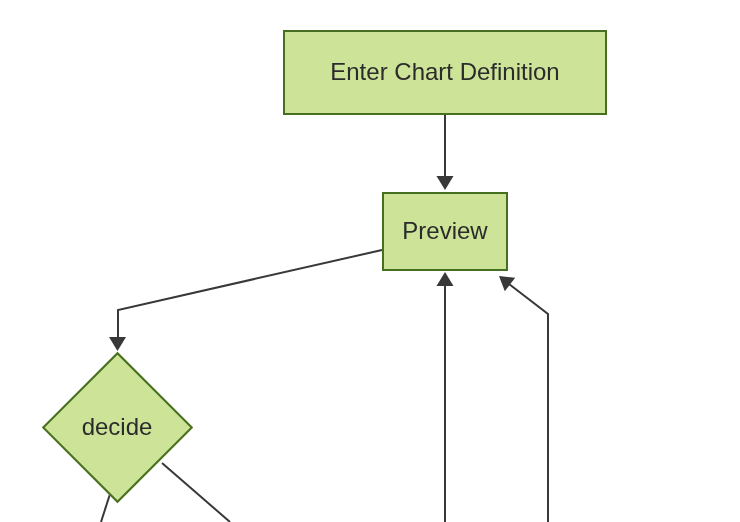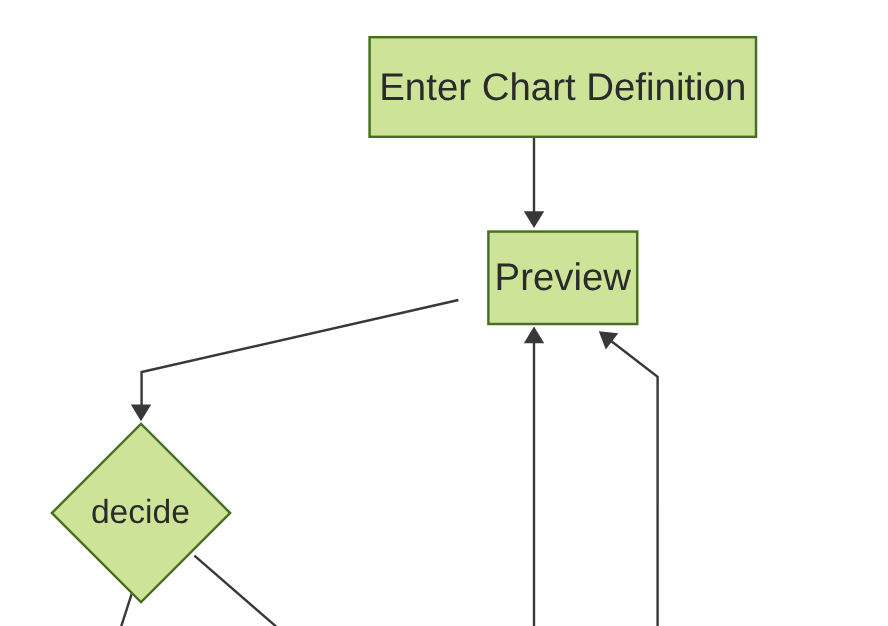--- a/index.html
+++ b/index.html
@@ -7,33 +7,33 @@
     position:relative;width:740px;height:522px;overflow:hidden;background:#ffffff;
     font-family:"Liberation Sans",sans-serif;
   }
   svg.edge-layer{position:absolute;left:0;top:0;width:740px;height:522px;display:block;}
   .edge{stroke:#383838;stroke-width:2;fill:none;}
   .arrowhead{fill:#383838;stroke:none;}
   .node{
     position:absolute;box-sizing:border-box;
     background:#cde498;border:2px solid #476f22;
     display:flex;align-items:center;justify-content:center;
-    color:#2b2b2b;font-size:32px;line-height:1.2;white-space:nowrap;margin-left:24px;
+    color:#2b2b2b;font-size:24px;line-height:1.2;white-space:nowrap;
   }
   .node-rect{left:283px;top:30px;width:324px;height:85px;}
   .node-rounded{left:382px;top:192px;width:126px;height:79px;border-radius:0;}
   .diamond-shape{
     position:absolute;left:64px;top:374px;width:107px;height:107px;
     box-sizing:border-box;background:#cde498;border:2px solid #476f22;
     transform:rotate(45deg);
   }
   .diamond-label{
     position:absolute;left:42px;top:413px;width:150px;height:28px;
     display:flex;align-items:center;justify-content:center;
-    color:#2b2b2b;font-size:28px;white-space:nowrap;
+    color:#2b2b2b;font-size:24px;white-space:nowrap;
   }
 </style>
 </head>
 <body>
 
 <div class="canvas">
 
   <svg class="edge-layer" viewBox="0 0 740 522" xmlns="http://www.w3.org/2000/svg">
 
     <path class="edge" d="M445,115 L445,177"></path>

